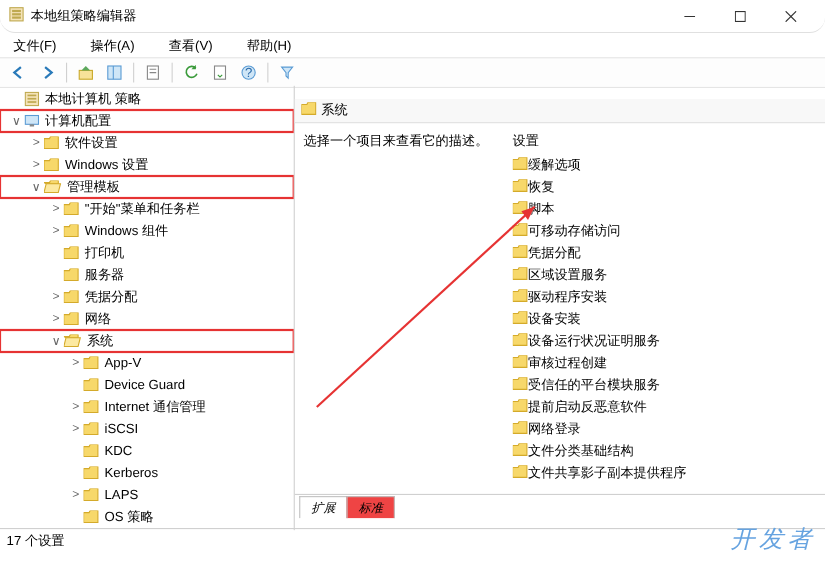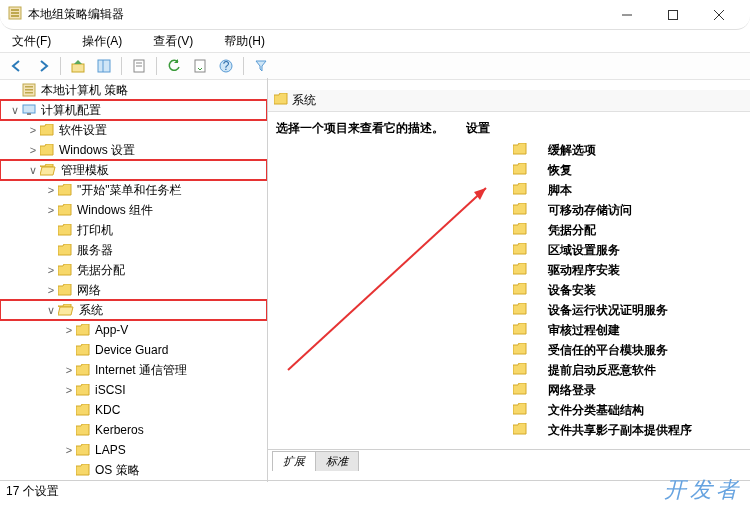--- a/index.html
+++ b/index.html
@@ -17,29 +17,29 @@
 .content { display: flex; height: 400px; align-items: center; }
 .tree-pane { width: 268px; border-right: 1px solid #d0d0d0; overflow-y: auto; overflow-x: hidden; padding: 2px 0; }
 .right-pane { flex: 1; display: flex; flex-direction: column; position: relative; }
 .tree-row { display: flex; align-items: center; height: 20px; white-space: nowrap; padding-right: 4px; }
 .tree-row .indent { display: inline-block; }
 .tree-row .expander { width: 14px; text-align: center; color: #666; font-size: 11px; }
 .tree-row .node-icon { margin-right: 3px; display: inline-flex; }
 .tree-row .node-label { padding: 0 2px; }
 .highlighted { outline: 2px solid #e63333; outline-offset: -1px; }
 .right-header { height: 22px; background: #f8f8f8; border-bottom: 1px solid #e0e0e0; display: flex; align-items: center; padding: 0 6px; gap: 4px; }
-.right-body { flex: 1; display: flex; padding: 8px; overflow: hidden; font-weight: bold; }
+.right-body { flex: 1; display: flex; padding: 8px; overflow: hidden; }
 .desc-col { width: 190px; padding-right: 10px; }
 .list-col { flex: 1; overflow-y: auto; overflow-x: hidden; }
 .list-header { color: #000; margin-bottom: 4px; }
-.list-item { display: flex; align-items: center; height: 20px; gap: 21px; margin-left: 47px; }
+.list-item { display: flex; align-items: center; height: 20px; gap: 0; }
 .tabs { height: 22px; display: flex; align-items: flex-end; border-top: 1px solid #d0d0d0; padding-left: 4px; }
 .tab { padding: 2px 10px; border: 1px solid #c0c0c0; border-bottom: none; background: #fff; font-size: 11px; margin-right: -1px; font-style: italic; }
 .tab.active { background: #fff; border-top: 1px solid #c0c0c0; }
-.tab.inactive { background: #e5e5e5; }
+.tab.inactive { background: #ef4444; }
 .statusbar { height: 22px; border-top: 1px solid #d0d0d0; display: flex; align-items: center; padding: 0 6px; font-size: 12px; text-align: right; }
 .arrow-annotation { position: absolute; pointer-events: none; z-index: 10; }
 .watermark { position: absolute; right: 8px; bottom: 22px; font-size: 22px; color: #66a3e0; font-style: italic; letter-spacing: 4px; pointer-events: none; z-index: 11; font-family: "SimSun", serif; }
 </style>
 </head>
 <body>
 
 <div class="titlebar">
   <span class="icon">
     <svg width="14" height="14">

